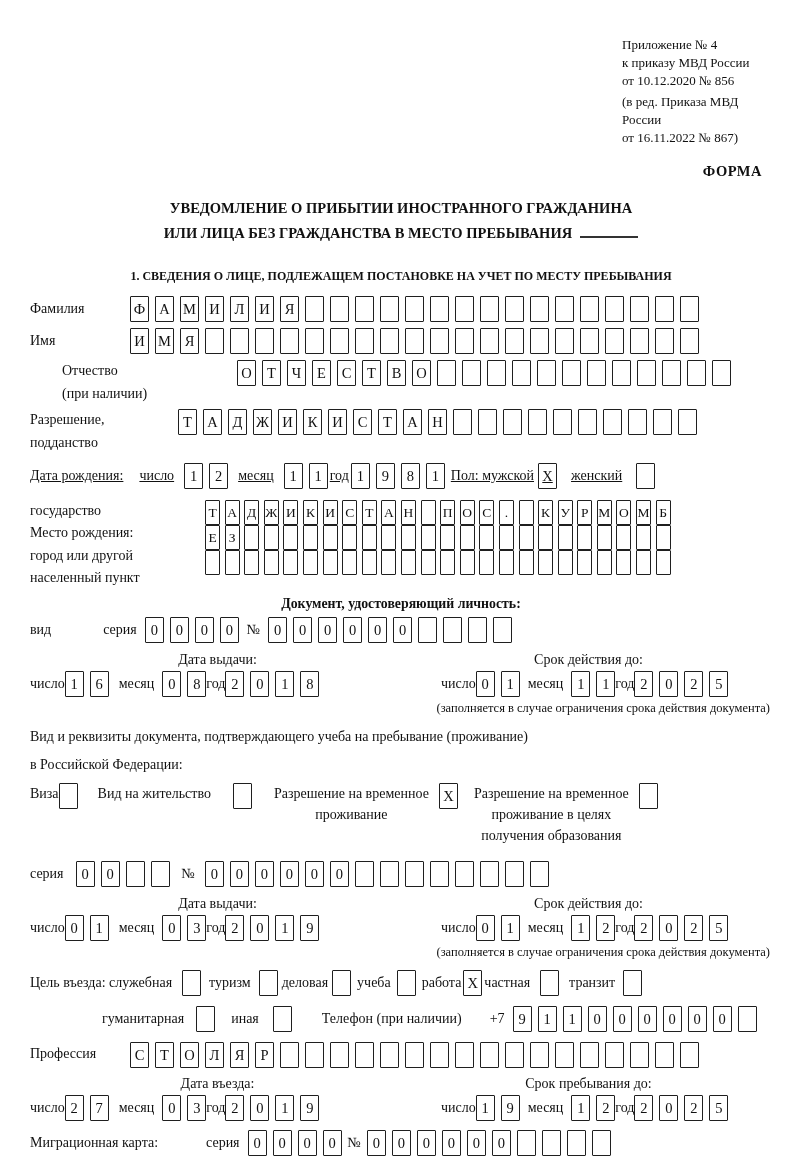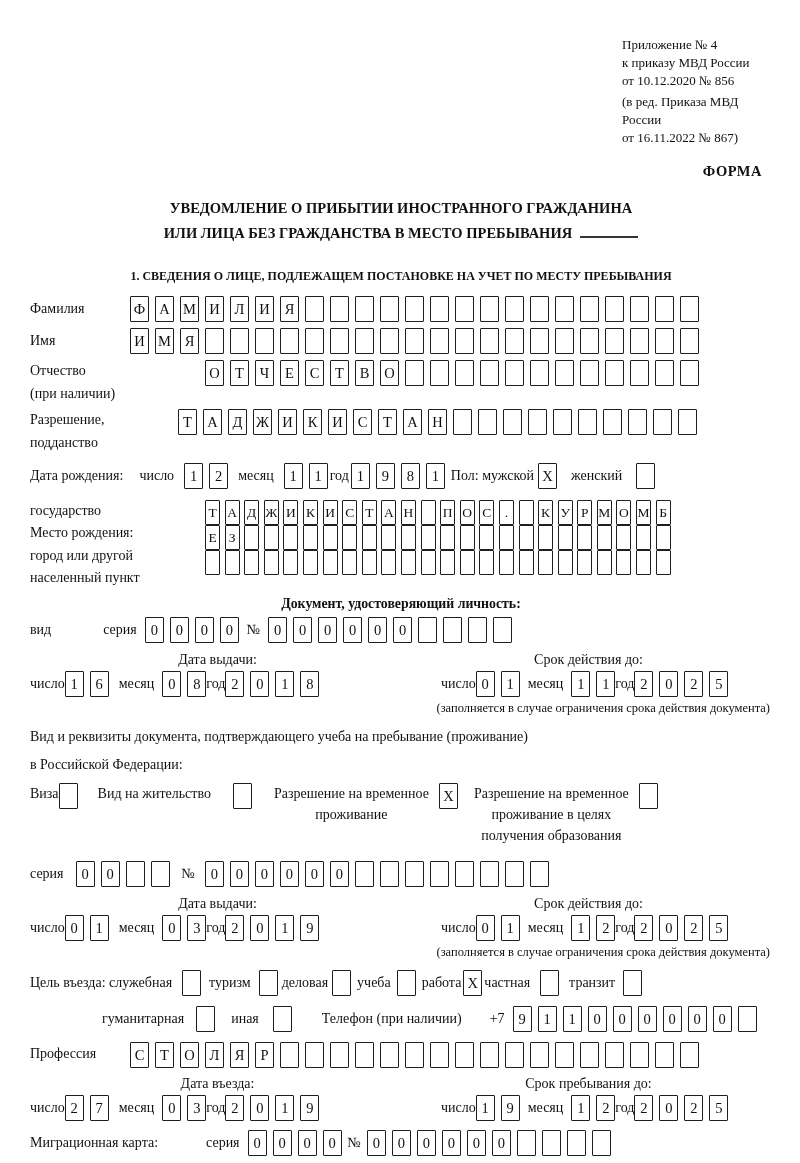--- a/index.html
+++ b/index.html
@@ -91,38 +91,38 @@
       </div>
       <div class="frow" style="margin-top: 6px;">
         <div class="rlabel" style="width: 100px;">
           <div>Имя</div>
         </div>
         <div class="rsegs">
           <span class="boxrow"><span class="box">И</span><span class="box">М</span><span class="box">Я</span><span class="box"></span><span class="box"></span><span class="box"></span><span class="box"></span><span class="box"></span><span class="box"></span><span class="box"></span><span class="box"></span><span class="box"></span><span class="box"></span><span class="box"></span><span class="box"></span><span class="box"></span><span class="box"></span><span class="box"></span><span class="box"></span><span class="box"></span><span class="box"></span><span class="box"></span><span class="box"></span></span>
         </div>
       </div>
       <div class="frow top" style="margin-top: 6px;">
-        <div class="rlabel" style="width: 175px;">
+        <div class="rlabel" style="width: 175px; margin-left: 32px;">
           <div>Отчество</div>
           <div>(при наличии)</div>
         </div>
         <div class="rsegs top">
           <span class="boxrow"><span class="box">О</span><span class="box">Т</span><span class="box">Ч</span><span class="box">Е</span><span class="box">С</span><span class="box">Т</span><span class="box">В</span><span class="box">О</span><span class="box"></span><span class="box"></span><span class="box"></span><span class="box"></span><span class="box"></span><span class="box"></span><span class="box"></span><span class="box"></span><span class="box"></span><span class="box"></span><span class="box"></span><span class="box"></span></span>
         </div>
       </div>
       <div class="frow top" style="margin-top: 4px;">
         <div class="rlabel" style="width: 148px;">
           <div>Разрешение,</div>
           <div>подданство</div>
         </div>
         <div class="rsegs top">
           <span class="boxrow"><span class="box">Т</span><span class="box">А</span><span class="box">Д</span><span class="box">Ж</span><span class="box">И</span><span class="box">К</span><span class="box">И</span><span class="box">С</span><span class="box">Т</span><span class="box">А</span><span class="box">Н</span><span class="box"></span><span class="box"></span><span class="box"></span><span class="box"></span><span class="box"></span><span class="box"></span><span class="box"></span><span class="box"></span><span class="box"></span><span class="box"></span></span>
         </div>
       </div>
-      <div class="frow" style="margin-top: 8px;">
+      <div class="frow" style="margin-top: 8px; text-decoration: underline;">
         <div class="rsegs">
           <span class="tx">Дата рождения:</span>
           <span class="gap" style="width: 16px;"></span>
           <span class="tx">число</span>
           <span class="gap" style="width: 10px;"></span>
           <span class="boxrow"><span class="box">1</span><span class="box">2</span></span>
           <span class="gap" style="width: 10px;"></span>
           <span class="tx">месяц</span>
           <span class="gap" style="width: 10px;"></span>
           <span class="boxrow"><span class="box">1</span><span class="box">1</span></span>

